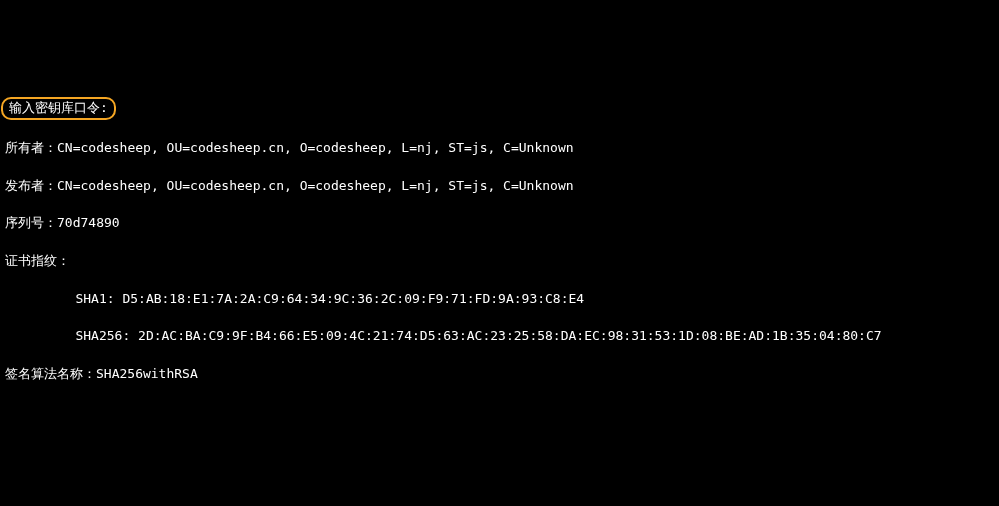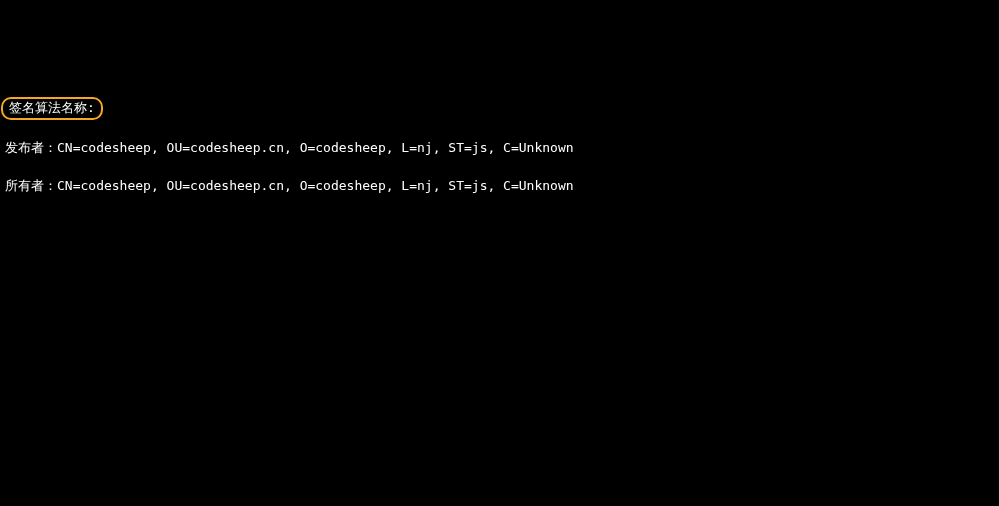--- a/index.html
+++ b/index.html
@@ -23,23 +23,28 @@
       padding: 0 6px;
       margin-left: -4px;
     }
   </style>
 </head>
 <body>
 
 
 
 <div>
-<span class="line"><span class="highlight-box"><span>签名算法名称:</span></span></span>
+<span class="line"><span class="highlight-box"><span>输入密钥库口令:</span></span></span>
+<span class="line">所有者：CN=codesheep, OU=codesheep.cn, O=codesheep, L=nj, ST=js, C=Unknown</span>
 <span class="line">发布者：CN=codesheep, OU=codesheep.cn, O=codesheep, L=nj, ST=js, C=Unknown</span>
-<span class="line">所有者：CN=codesheep, OU=codesheep.cn, O=codesheep, L=nj, ST=js, C=Unknown</span>
+<span class="line">序列号：70d74890</span>
+<span class="line">证书指纹：</span>
+<span class="line">         SHA1: D5:AB:18:E1:7A:2A:C9:64:34:9C:36:2C:09:F9:71:FD:9A:93:C8:E4</span>
+<span class="line">         SHA256: 2D:AC:BA:C9:9F:B4:66:E5:09:4C:21:74:D5:63:AC:23:25:58:DA:EC:98:31:53:1D:08:BE:AD:1B:35:04:80:C7</span>
+<span class="line">签名算法名称：SHA256withRSA</span>
 
 
 
 
 
 
 
 
 
 

